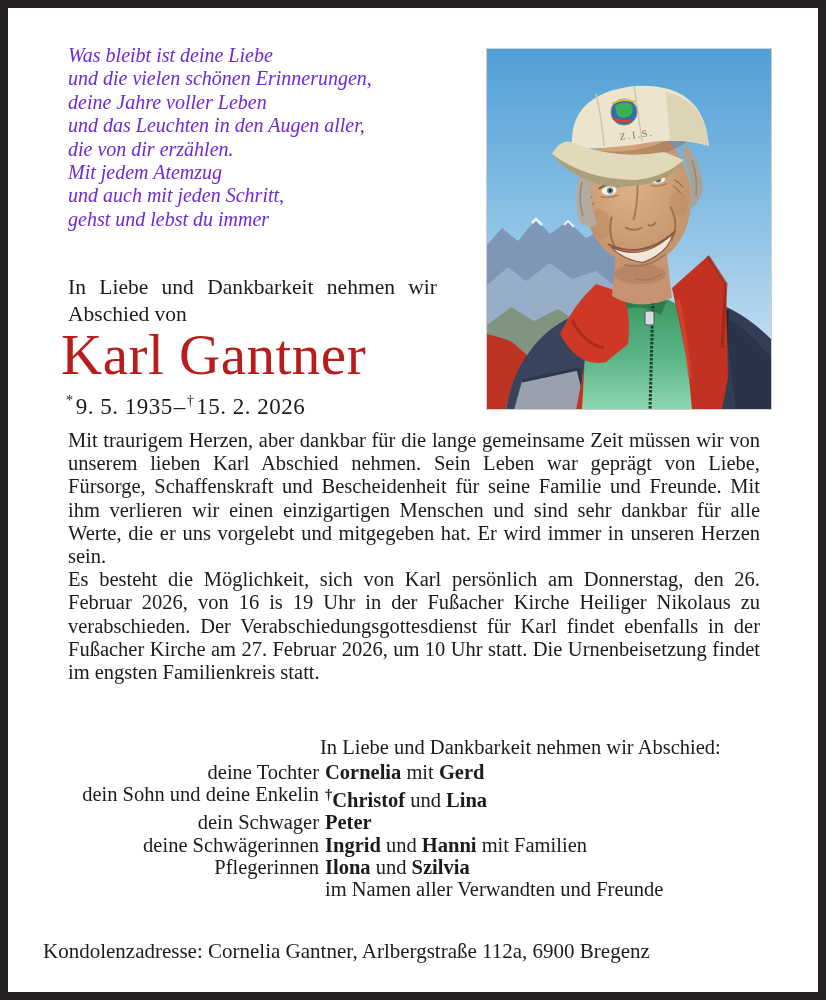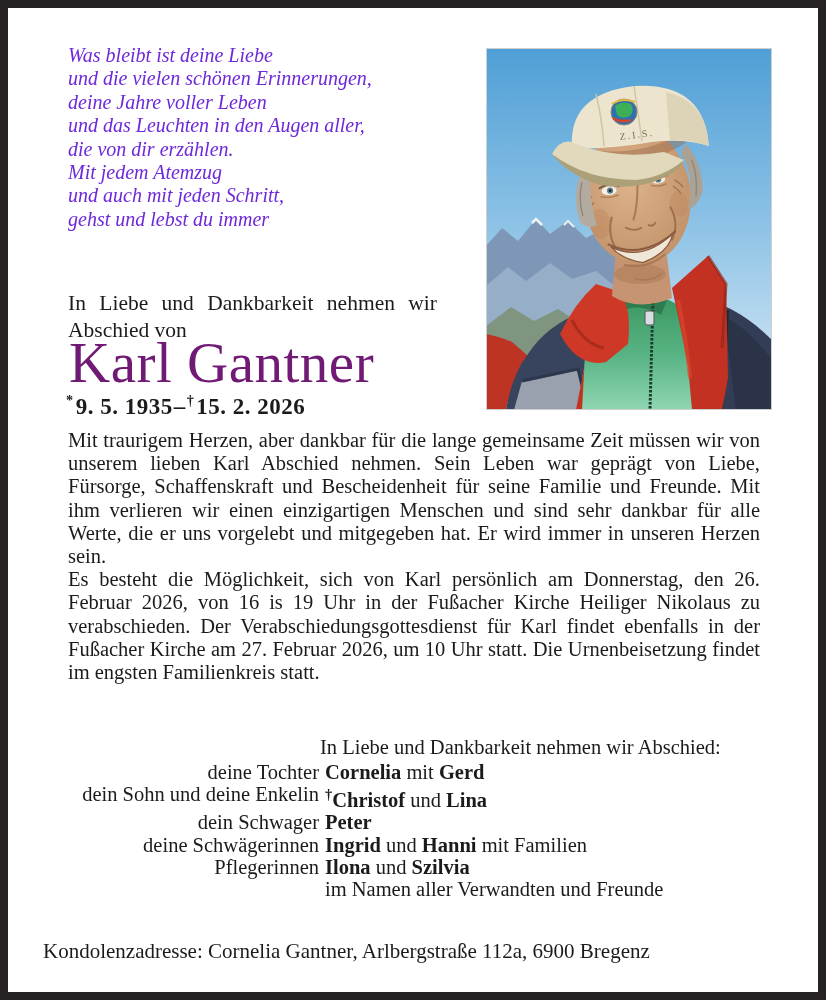--- a/index.html
+++ b/index.html
@@ -21,32 +21,32 @@
   }
   
   .photo {
     position:absolute; left:478px; top:40px;
     width:286px; height:362px;
   }
   .photo svg { display:block; }
   
   .intro {
     position:absolute; left:60px; top:266px;
-    width:398px; font-size:21.5px; line-height:27px;margin-top:16px;
+    width:398px; font-size:21.5px; line-height:27px;
   }
   .intro .l1 { word-spacing:8px; }
   
   .name {
-    position:absolute; left:53px; top:318px; margin:8px;
+    position:absolute; left:53px; top:318px; margin:0;
     font-size:57px; font-weight:400; line-height:1;
-    letter-spacing:0.5px; color:#701a75;
+    letter-spacing:0.5px; color:#b91c1c;
   }
   .dates {
     position:absolute; left:58px; top:384px;
-    font-size:23px; font-weight:700; letter-spacing:0.5px;
+    font-size:23px; font-weight:400; letter-spacing:0.5px;
   }
   .dates sup { font-size:0.62em; vertical-align:super; margin-right:2px; }
   .dates .sep { margin:0 1px; }
   
   .bodytext {
     position:absolute; left:60px; top:421px; width:692px;
     font-size:20.5px; line-height:23.2px;
     text-align:justify; hyphens:manual;
   }
   

